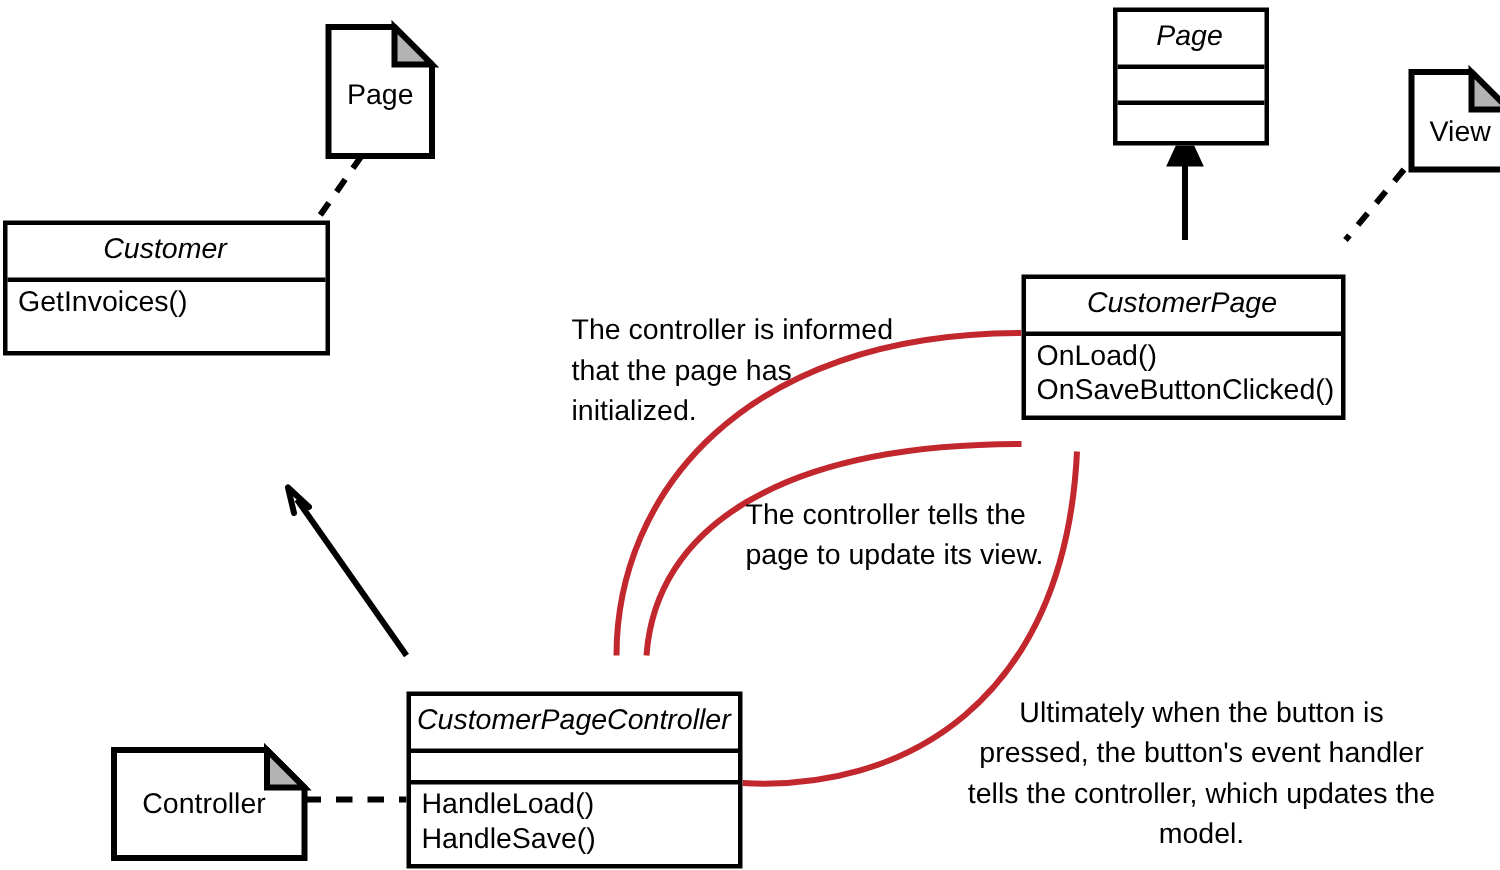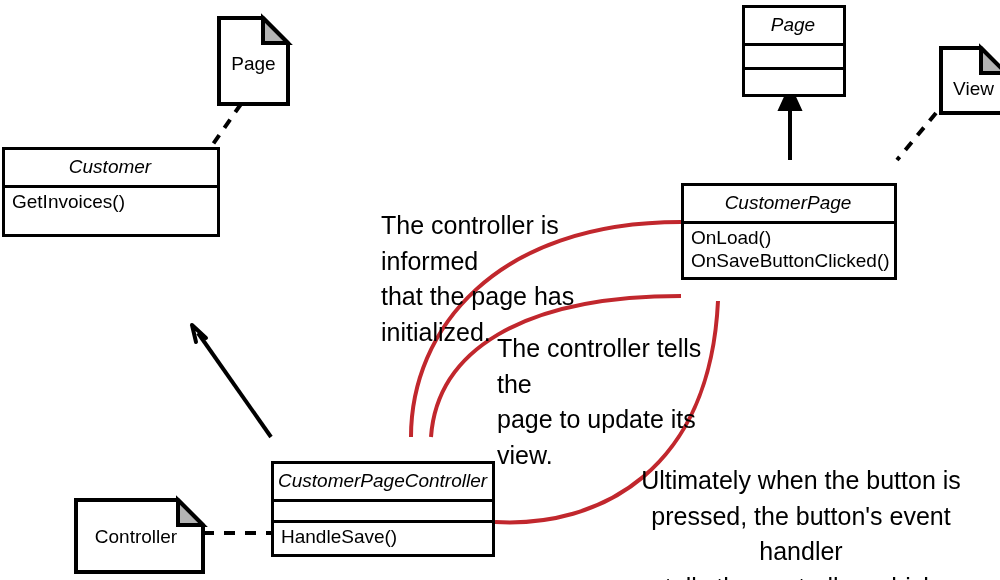--- a/index.html
+++ b/index.html
@@ -66,21 +66,21 @@
   .note-label {
     position: absolute;
     text-align: center;
     font-size: 19px;
     white-space: nowrap;
     z-index: 7;
   }
   
   .annotation {
     position: absolute;
-    font-size: 25px;
+    font-size: 19px;
     line-height: 1.42;
     white-space: pre-line;
     z-index: 8;
   }
   #ann-0 { left: 381px; top: 208px; text-align: left;   width: 230px; }
   #ann-1 { left: 497px; top: 331px; text-align: left; width: 216px; }
   #ann-2 { left: 627px; top: 463px; text-align: center; width: 348px; }
 </style>
 </head>
 <body>
@@ -143,20 +143,21 @@
     <div class="uml-compartment">
       <div class="uml-row">OnLoad()</div>
       <div class="uml-row">OnSaveButtonClicked()</div>
     </div>
   </div>
 
   <div class="uml-class" id="class-controller">
     <div class="uml-name">CustomerPageController</div>
     <div class="uml-compartment divided empty"></div>
     <div class="uml-compartment">
+      <div class="uml-row">HandleLoad()</div>
       <div class="uml-row">HandleSave()</div>
     </div>
   </div>
 
   <div class="annotation" id="ann-0">The controller is informed
 that the page has
 initialized.</div>
   <div class="annotation" id="ann-1">The controller tells the
 page to update its view.</div>
   <div class="annotation" id="ann-2">Ultimately when the button is

